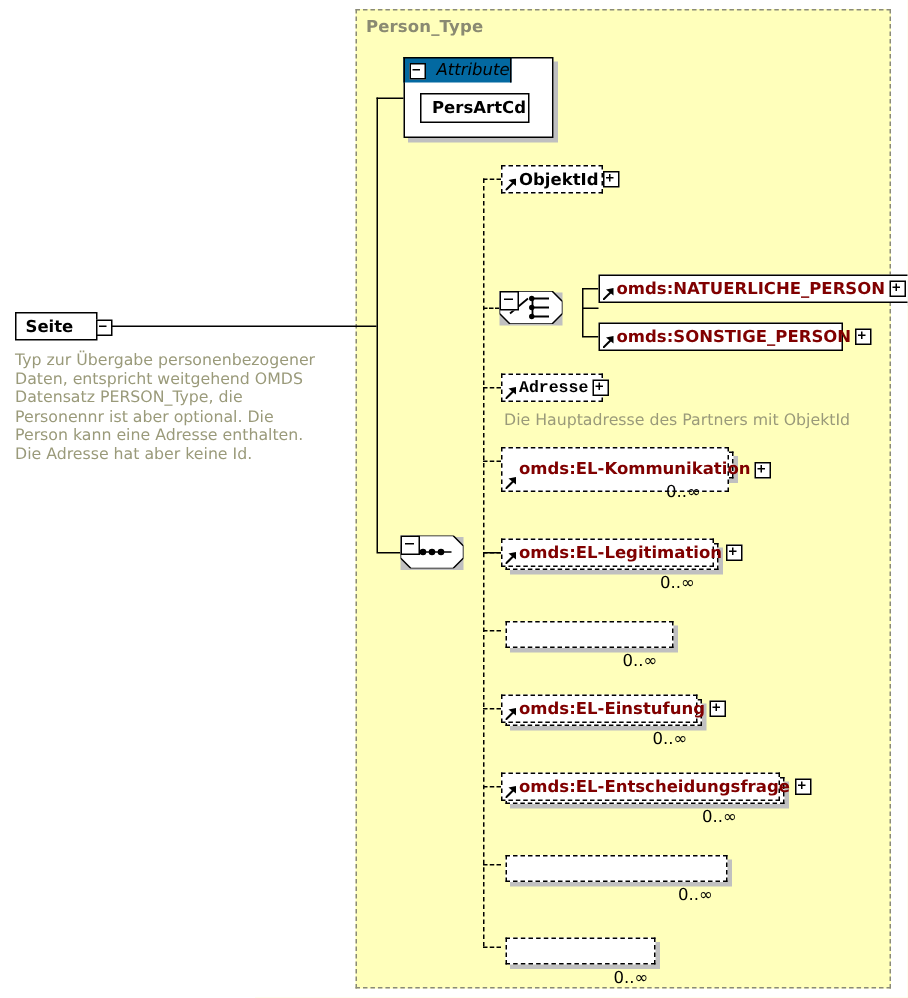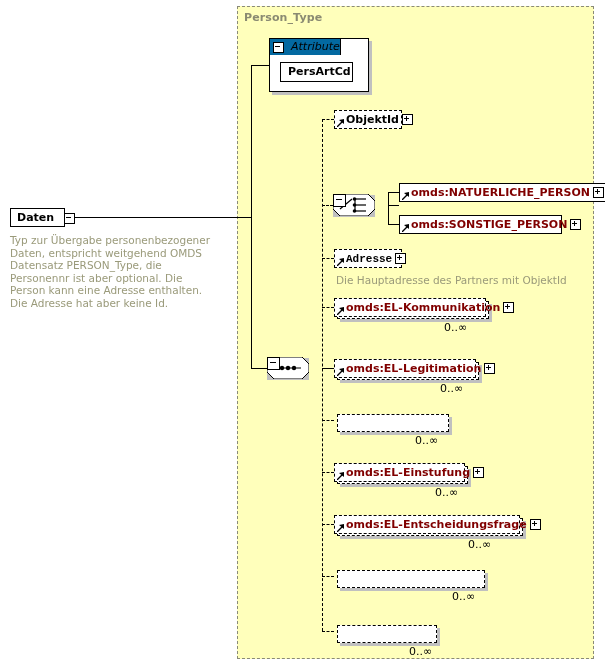--- a/index.html
+++ b/index.html
@@ -165,21 +165,21 @@
 </head>
 <body>
 
 <div id="stage">
 
   <div class="type-box" style="left:237px;top:6px;width:357px;height:653px;"></div>
   <div class="type-label" style="left:244px;top:11px;">Person_Type</div>
 
   <div class="node solid" style="left:10px;top:208px;width:55px;height:19px;">
     <div class="shadow"></div>
-    <span class="nlabel" style="padding-left:6px;">Daten</span>
+    <span class="nlabel" style="padding-left:6px;">Seite</span>
   </div>
   <div class="exp-out" style="left:64px;top:213px;"></div>
 
   <div class="doc" style="left:10px;top:234px;width:205px;">Typ zur Übergabe personenbezogener Daten, entspricht weitgehend OMDS Datensatz PERSON_Type, die Personennr ist aber optional. Die Person kann eine Adresse enthalten. Die Adresse hat aber keine Id.</div>
 
   <div class="ln h" style="left:74px;top:217px;width:177px;"></div>
 
   <div class="attr-panel-shadow" style="left:272px;top:41px;width:100px;height:54px;"></div>
   <div class="attr-panel" style="left:269px;top:38px;width:100px;height:54px;"></div>
   <div class="attr-tab" style="left:269px;top:38px;width:72px;height:17px;">
@@ -275,21 +275,21 @@
     <svg class="refarrow" viewBox="0 0 8 8">
       <line x1="0" y1="8" x2="6" y2="2" stroke="#000" stroke-width="1.3"></line>
       <polygon points="7,0 7,5 2,1" fill="#000"></polygon>
     </svg>
   </div>
   <div class="doc" style="left:336px;top:274px;width:250px;">Die Hauptadresse des Partners mit ObjektId</div>
 
   <div class="dln h" style="left:322px;top:307px;width:12px;"></div>
   <div class="stack-shadow" style="left:340px;top:304px;width:152px;"></div>
   <div class="stack-back" style="left:337px;top:301px;width:152px;"></div>
-  <div class="node dashed ref" style="left:334px;top:298px;width:152px;height:19px;text-align:right;">
+  <div class="node dashed ref" style="left:334px;top:298px;width:152px;height:30px;text-align:right;">
     <span class="nlabel">omds:EL-Kommunikation</span>
     <span class="exp plus"></span>
     <svg class="refarrow" viewBox="0 0 8 8">
       <line x1="0" y1="8" x2="6" y2="2" stroke="#000" stroke-width="1.3"></line>
       <polygon points="7,0 7,5 2,1" fill="#000"></polygon>
     </svg>
   </div>
   <div class="occ" style="left:444px;top:321px;">0..∞</div>
 
   <div class="dln h" style="left:322px;top:368px;width:12px;"></div>

